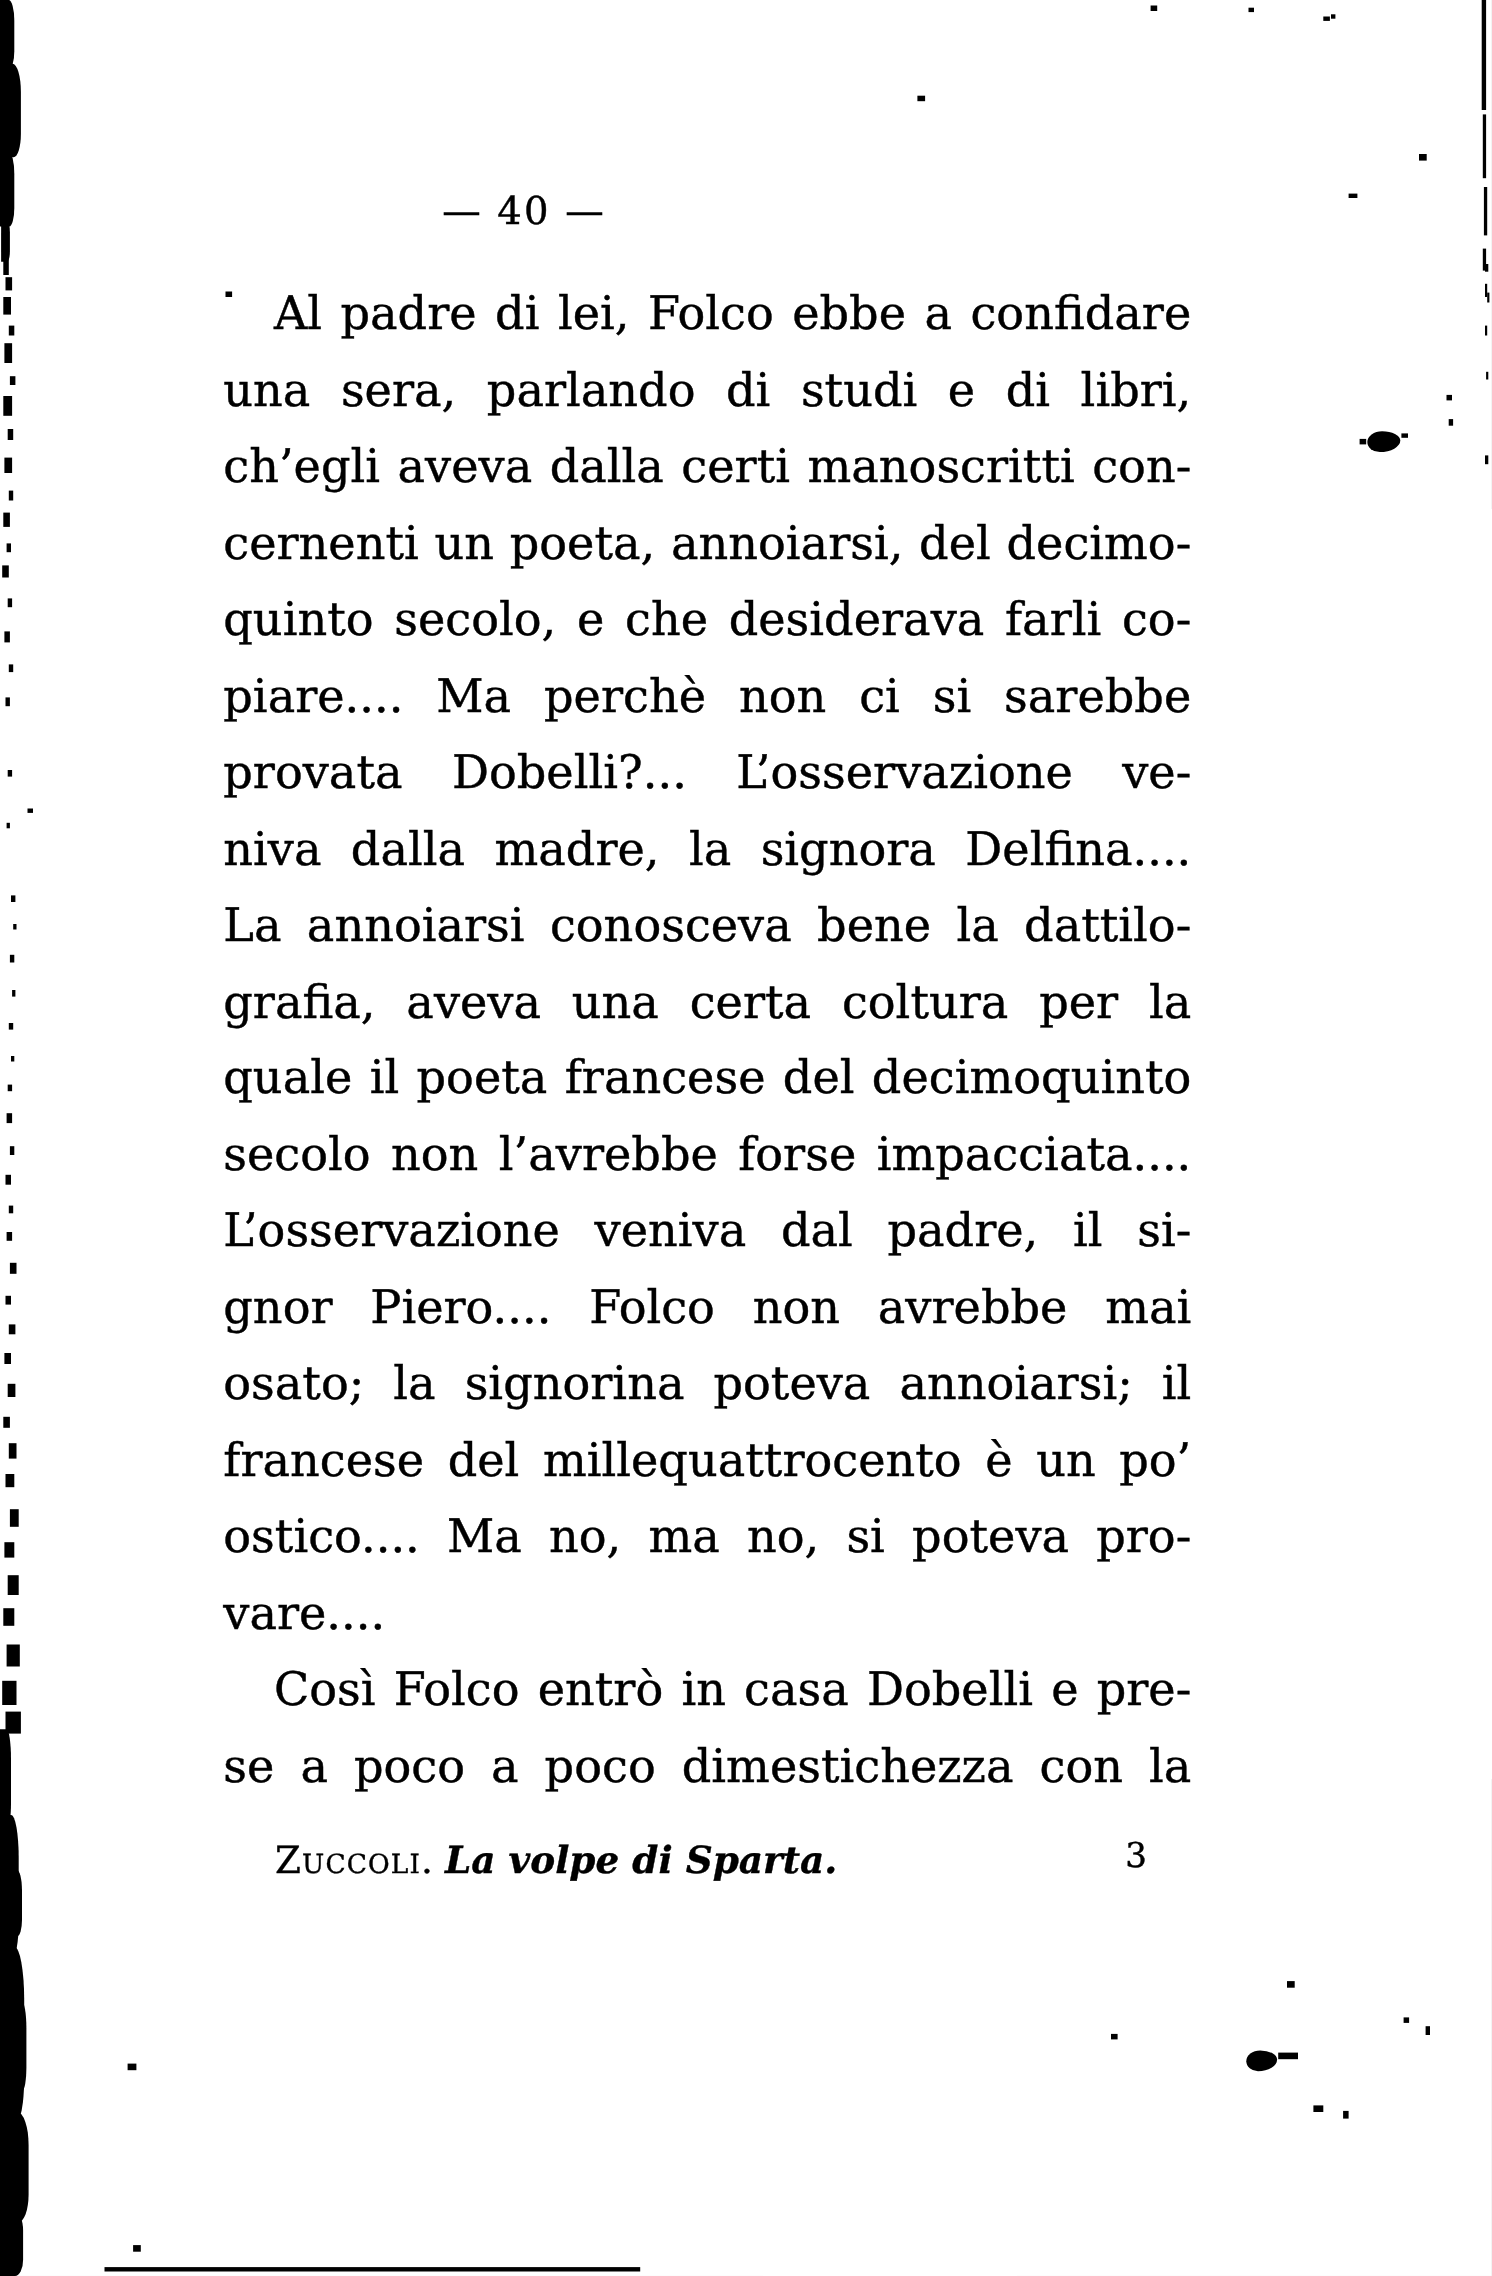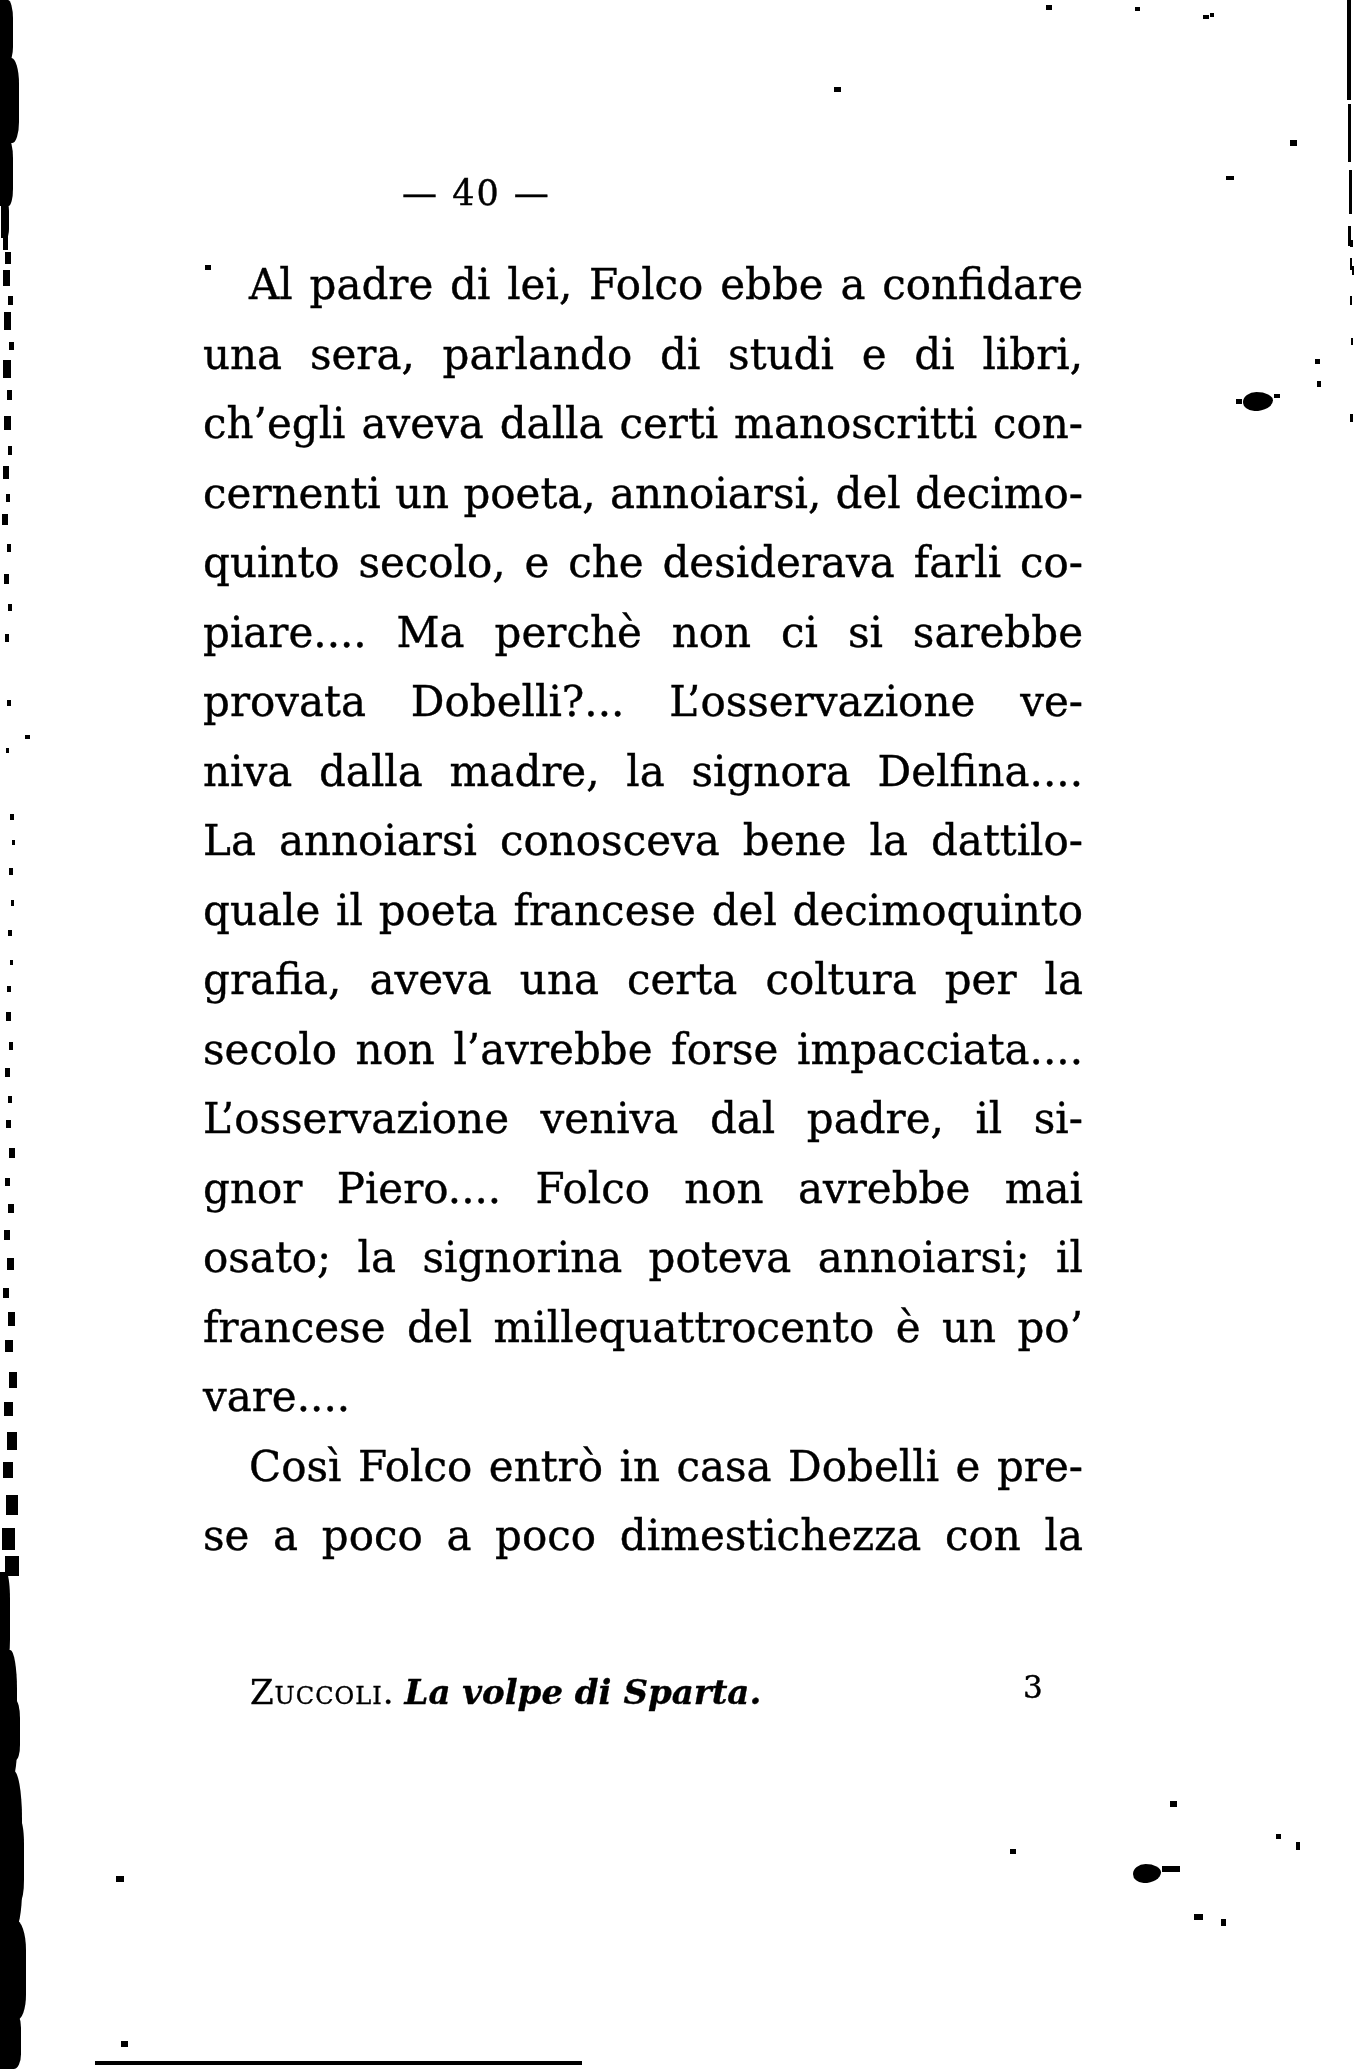--- a/index.html
+++ b/index.html
@@ -64,27 +64,28 @@
   <div id="body-text">
       <div class="text-line indent">Al padre di lei, Folco ebbe a confidare</div>
       <div class="text-line">una sera, parlando di studi e di libri,</div>
       <div class="text-line">ch’egli aveva dalla certi manoscritti con-</div>
       <div class="text-line">cernenti un poeta, annoiarsi, del decimo-</div>
       <div class="text-line">quinto secolo, e che desiderava farli co-</div>
       <div class="text-line">piare.... Ma perchè non ci si sarebbe</div>
       <div class="text-line">provata Dobelli?... L’osservazione ve-</div>
       <div class="text-line">niva dalla madre, la signora Delfina....</div>
       <div class="text-line">La annoiarsi conosceva bene la dattilo-</div>
+      <div class="text-line">grafia, aveva una certa coltura per la</div>
       <div class="text-line">quale il poeta francese del decimoquinto</div>
-      <div class="text-line">grafia, aveva una certa coltura per la</div>
       <div class="text-line">secolo non l’avrebbe forse impacciata....</div>
       <div class="text-line">L’osservazione veniva dal padre, il si-</div>
       <div class="text-line">gnor Piero.... Folco non avrebbe mai</div>
       <div class="text-line">osato; la signorina poteva annoiarsi; il</div>
       <div class="text-line">francese del millequattrocento è un po’</div>
+      <div class="text-line">ostico.... Ma no, ma no, si poteva pro-</div>
       <div class="text-line left">vare....</div>
       <div class="text-line indent">Così Folco entrò in casa Dobelli e pre-</div>
       <div class="text-line">se a poco a poco dimestichezza con la</div>
     </div>
 
   <div id="footer">
     <span class="author">Zuccoli.</span><span class="book-title">La volpe di Sparta.</span>
   </div>
 
   <div id="signature-number">3</div>

